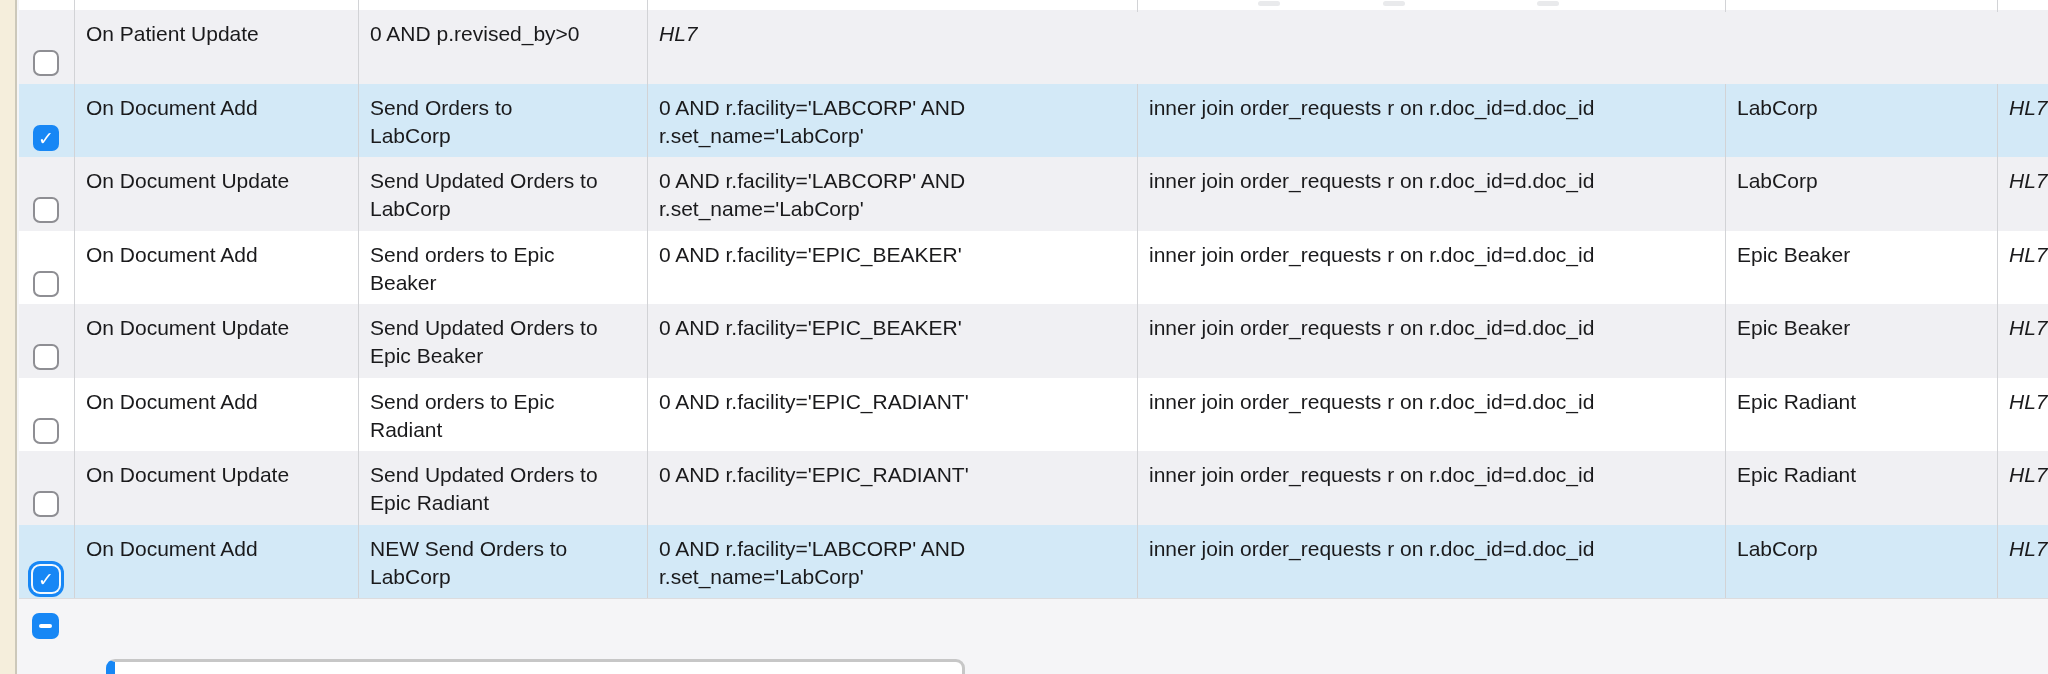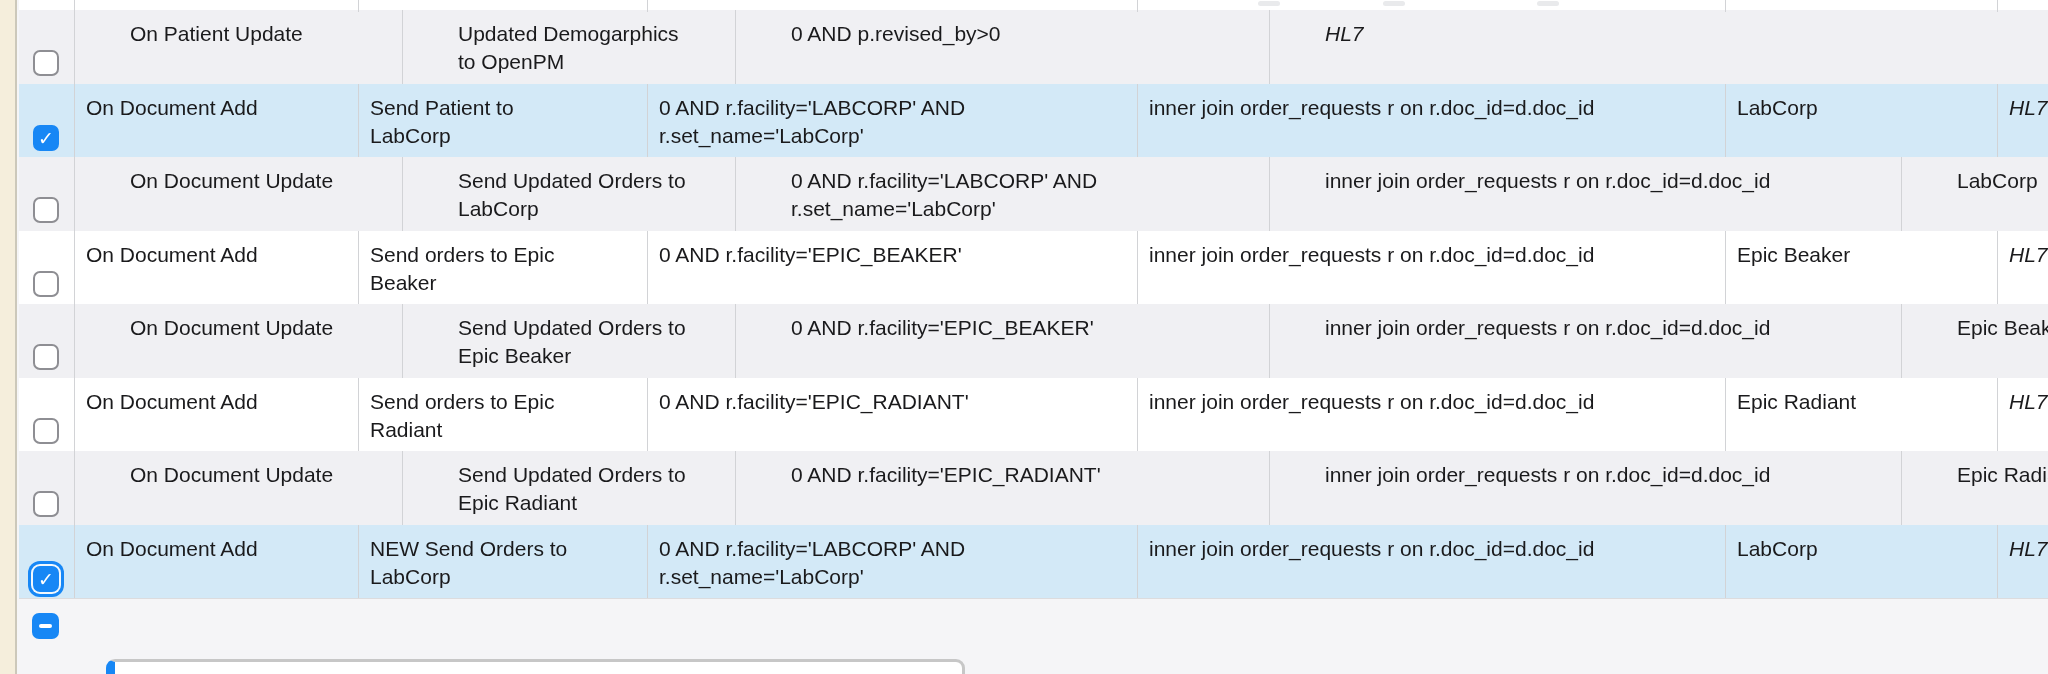--- a/index.html
+++ b/index.html
@@ -36,21 +36,21 @@
   .table{
     position:absolute;left:19px;top:0;width:2029px;
     border-bottom:1px solid #dcdcde;
   }
   .row{
     display:grid;
     grid-template-columns:56px 284px 289px 490px 588px 272px 1fr;
     height:73.5px;
   }
   .row.sliver{height:10px;background:#fff;}
-  .row.odd{background:var(--row-odd);gap:44px;}
+  .row.odd{background:var(--row-odd);}
   .row.even{background:var(--row-even);}
   .row.selected{background:var(--row-selected);}
   .cell{
     border-right:1px solid var(--divider);
     padding:10px 10px 0 11px;
     font-size:21px;
     line-height:28px;
     white-space:pre-line;
     overflow:hidden;
   }
@@ -107,31 +107,29 @@
       <div class="cell"></div>
       <div class="cell"></div>
       <div class="cell"></div>
     </div>
     <div id="rows">
         <div class="row odd">
     <div class="cell c-checkbox">
       <span class="cb"></span>
     </div>
     <div class="cell">On Patient Update</div>
-    <div class="cell">Updated Demogarphics
-to OpenPM</div>
     <div class="cell">0 AND p.revised_by&gt;0</div>
     <div class="cell">HL7</div>
   </div>
         <div class="row even selected">
     <div class="cell c-checkbox">
       <span class="cb checked">✓</span>
     </div>
     <div class="cell">On Document Add</div>
-    <div class="cell">Send Patient to
+    <div class="cell">Send Orders to
 LabCorp</div>
     <div class="cell">0 AND r.facility='LABCORP' AND
 r.set_name='LabCorp'</div>
     <div class="cell">inner join order_requests r on r.doc_id=d.doc_id</div>
     <div class="cell">LabCorp</div>
     <div class="cell">HL7</div>
   </div>
         <div class="row odd">
     <div class="cell c-checkbox">
       <span class="cb"></span>

